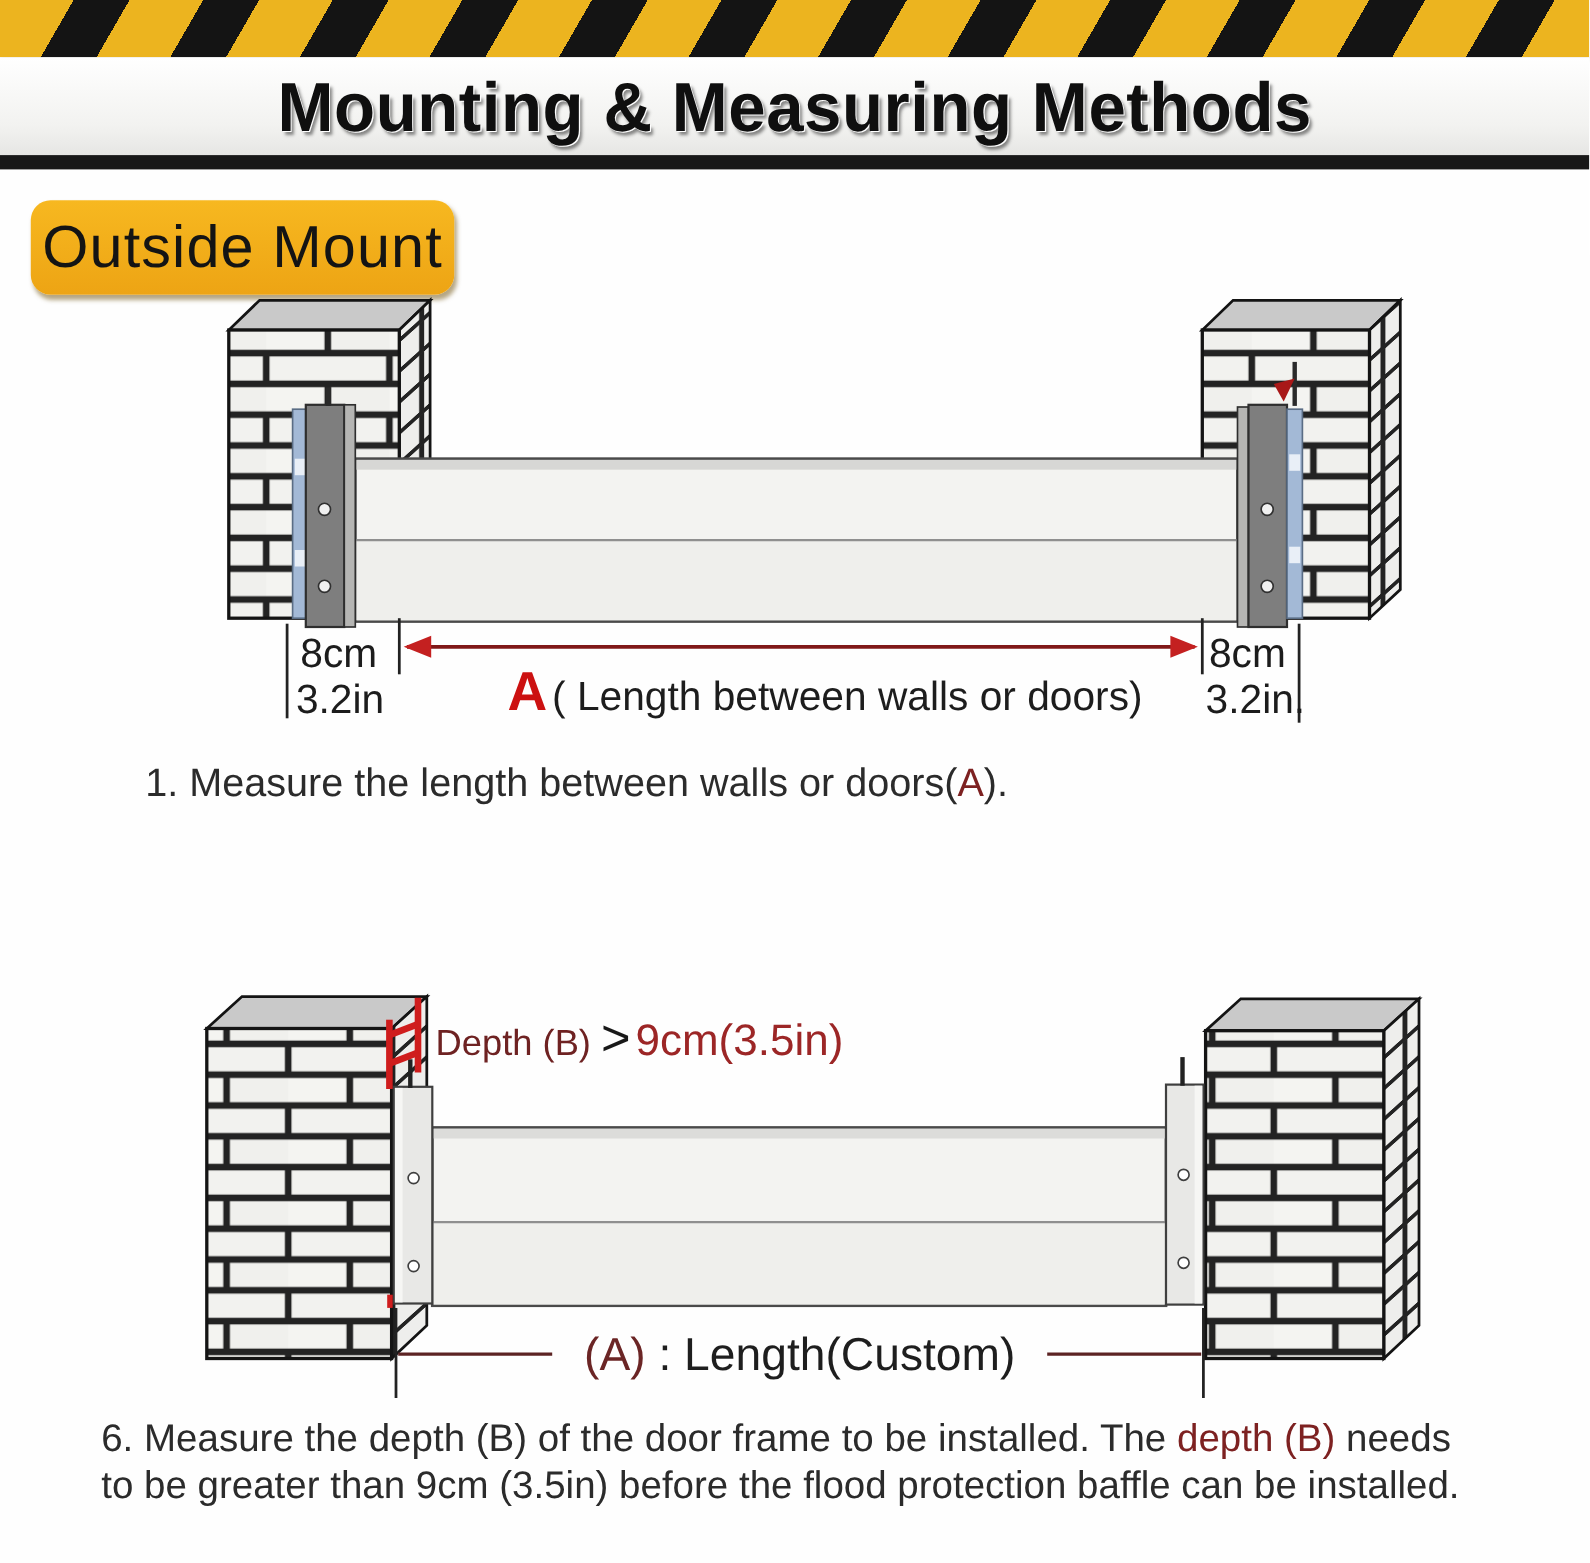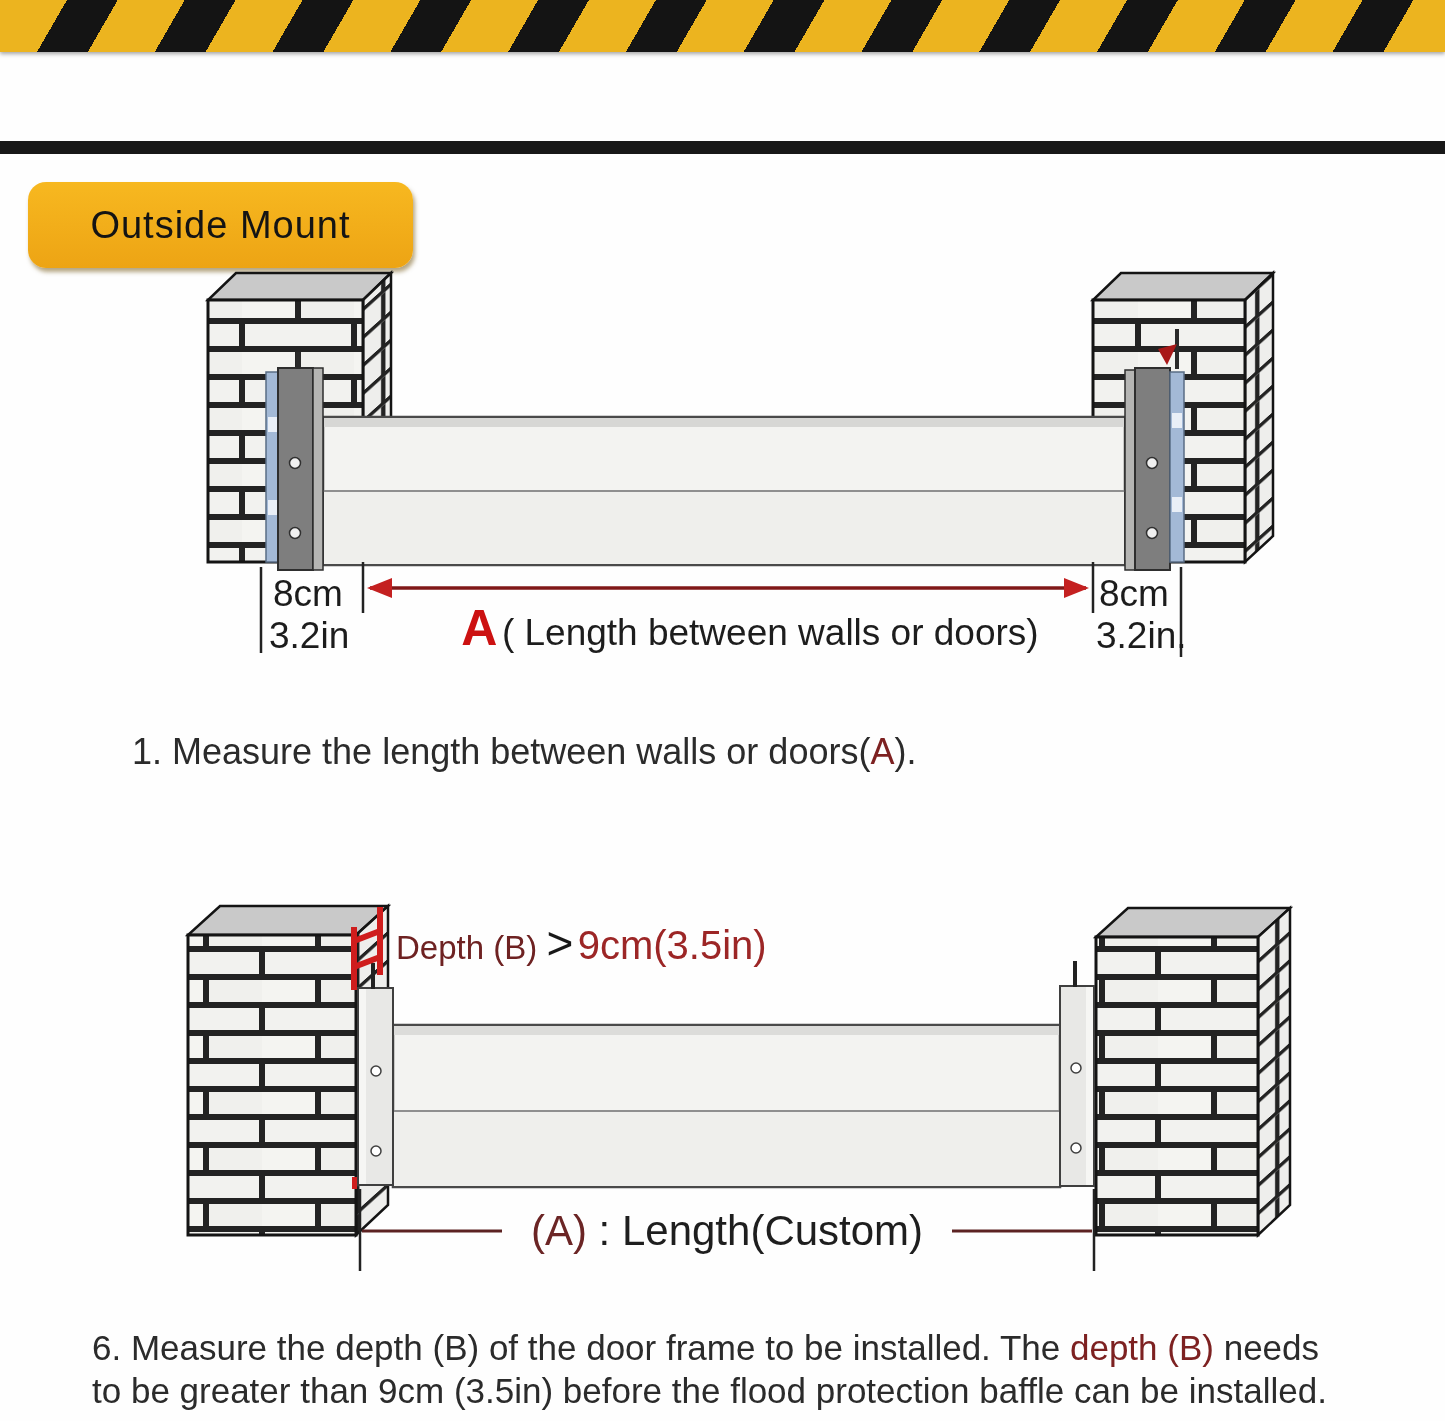--- a/index.html
+++ b/index.html
@@ -26,49 +26,52 @@
   }
   .black-strip{
     position:absolute;left:0;top:141px;width:100%;height:13px;background:#181818;
   }
   
   .section-label{
     position:absolute;left:28px;height:86px;border-radius:18px;
     background:linear-gradient(180deg,#f7b820 0%,#eda414 100%);
     box-shadow:2px 4px 4px rgba(110,80,10,.5);
     display:flex;align-items:center;justify-content:center;
-    font-size:38px;color:#141414;letter-spacing:1px;
+    font-size:54px;color:#141414;letter-spacing:1px;
   }
   #label-outside{top:182px;width:385px;}
   #label-inside{top:806px;width:372px;}
   
   svg.diagram{position:absolute;}
   svg text{font-family:"Liberation Sans",sans-serif;}
   .topface{fill:#c9c9c9;stroke:#141414;stroke-width:2.5;}
   .sideface{fill:url(#sideRows);stroke:#141414;stroke-width:2.5;}
   .frontface{fill:url(#brick);stroke:#141414;stroke-width:3;}
   .meas-line{stroke:#222222;stroke-width:2.5;}
   .meas-text{font-size:37px;fill:#1c1c1c;}
   
-  .steps{position:absolute;color:#2b2b2b;margin-top:40px;}
+  .steps{position:absolute;color:#2b2b2b;}
   .steps p{margin:0;}
   #steps-outside{left:132px;top:690px;width:1250px;font-size:36px;line-height:1.2;}
   #steps-outside p{margin-bottom:12px;}
   #steps-inside{left:92px;top:1286px;width:1350px;font-size:35px;line-height:1.23;}
   #steps-inside .p1{margin-left:10px;margin-bottom:12px;}
   .red-text{color:#7d2121;}
   .pre-line{white-space:pre-line;}
 </style>
 </head>
 <body>
 
 <div class="page">
 
   <div class="hazard-band"></div>
 
+  <div class="title-band">
+    <h1>Mounting &amp; Measuring Methods</h1>
+  </div>
   <div class="black-strip"></div>
 
   <div class="section-label" id="label-outside">
     <span>Outside Mount</span>
   </div>
 
   <svg class="diagram" style="left:130px;top:265px;" width="1190" height="415" viewBox="0 0 1190 415">
     <defs>
       <pattern id="brick" width="112" height="56" patternUnits="userSpaceOnUse">
         <rect width="112" height="56" fill="#232323"></rect>

